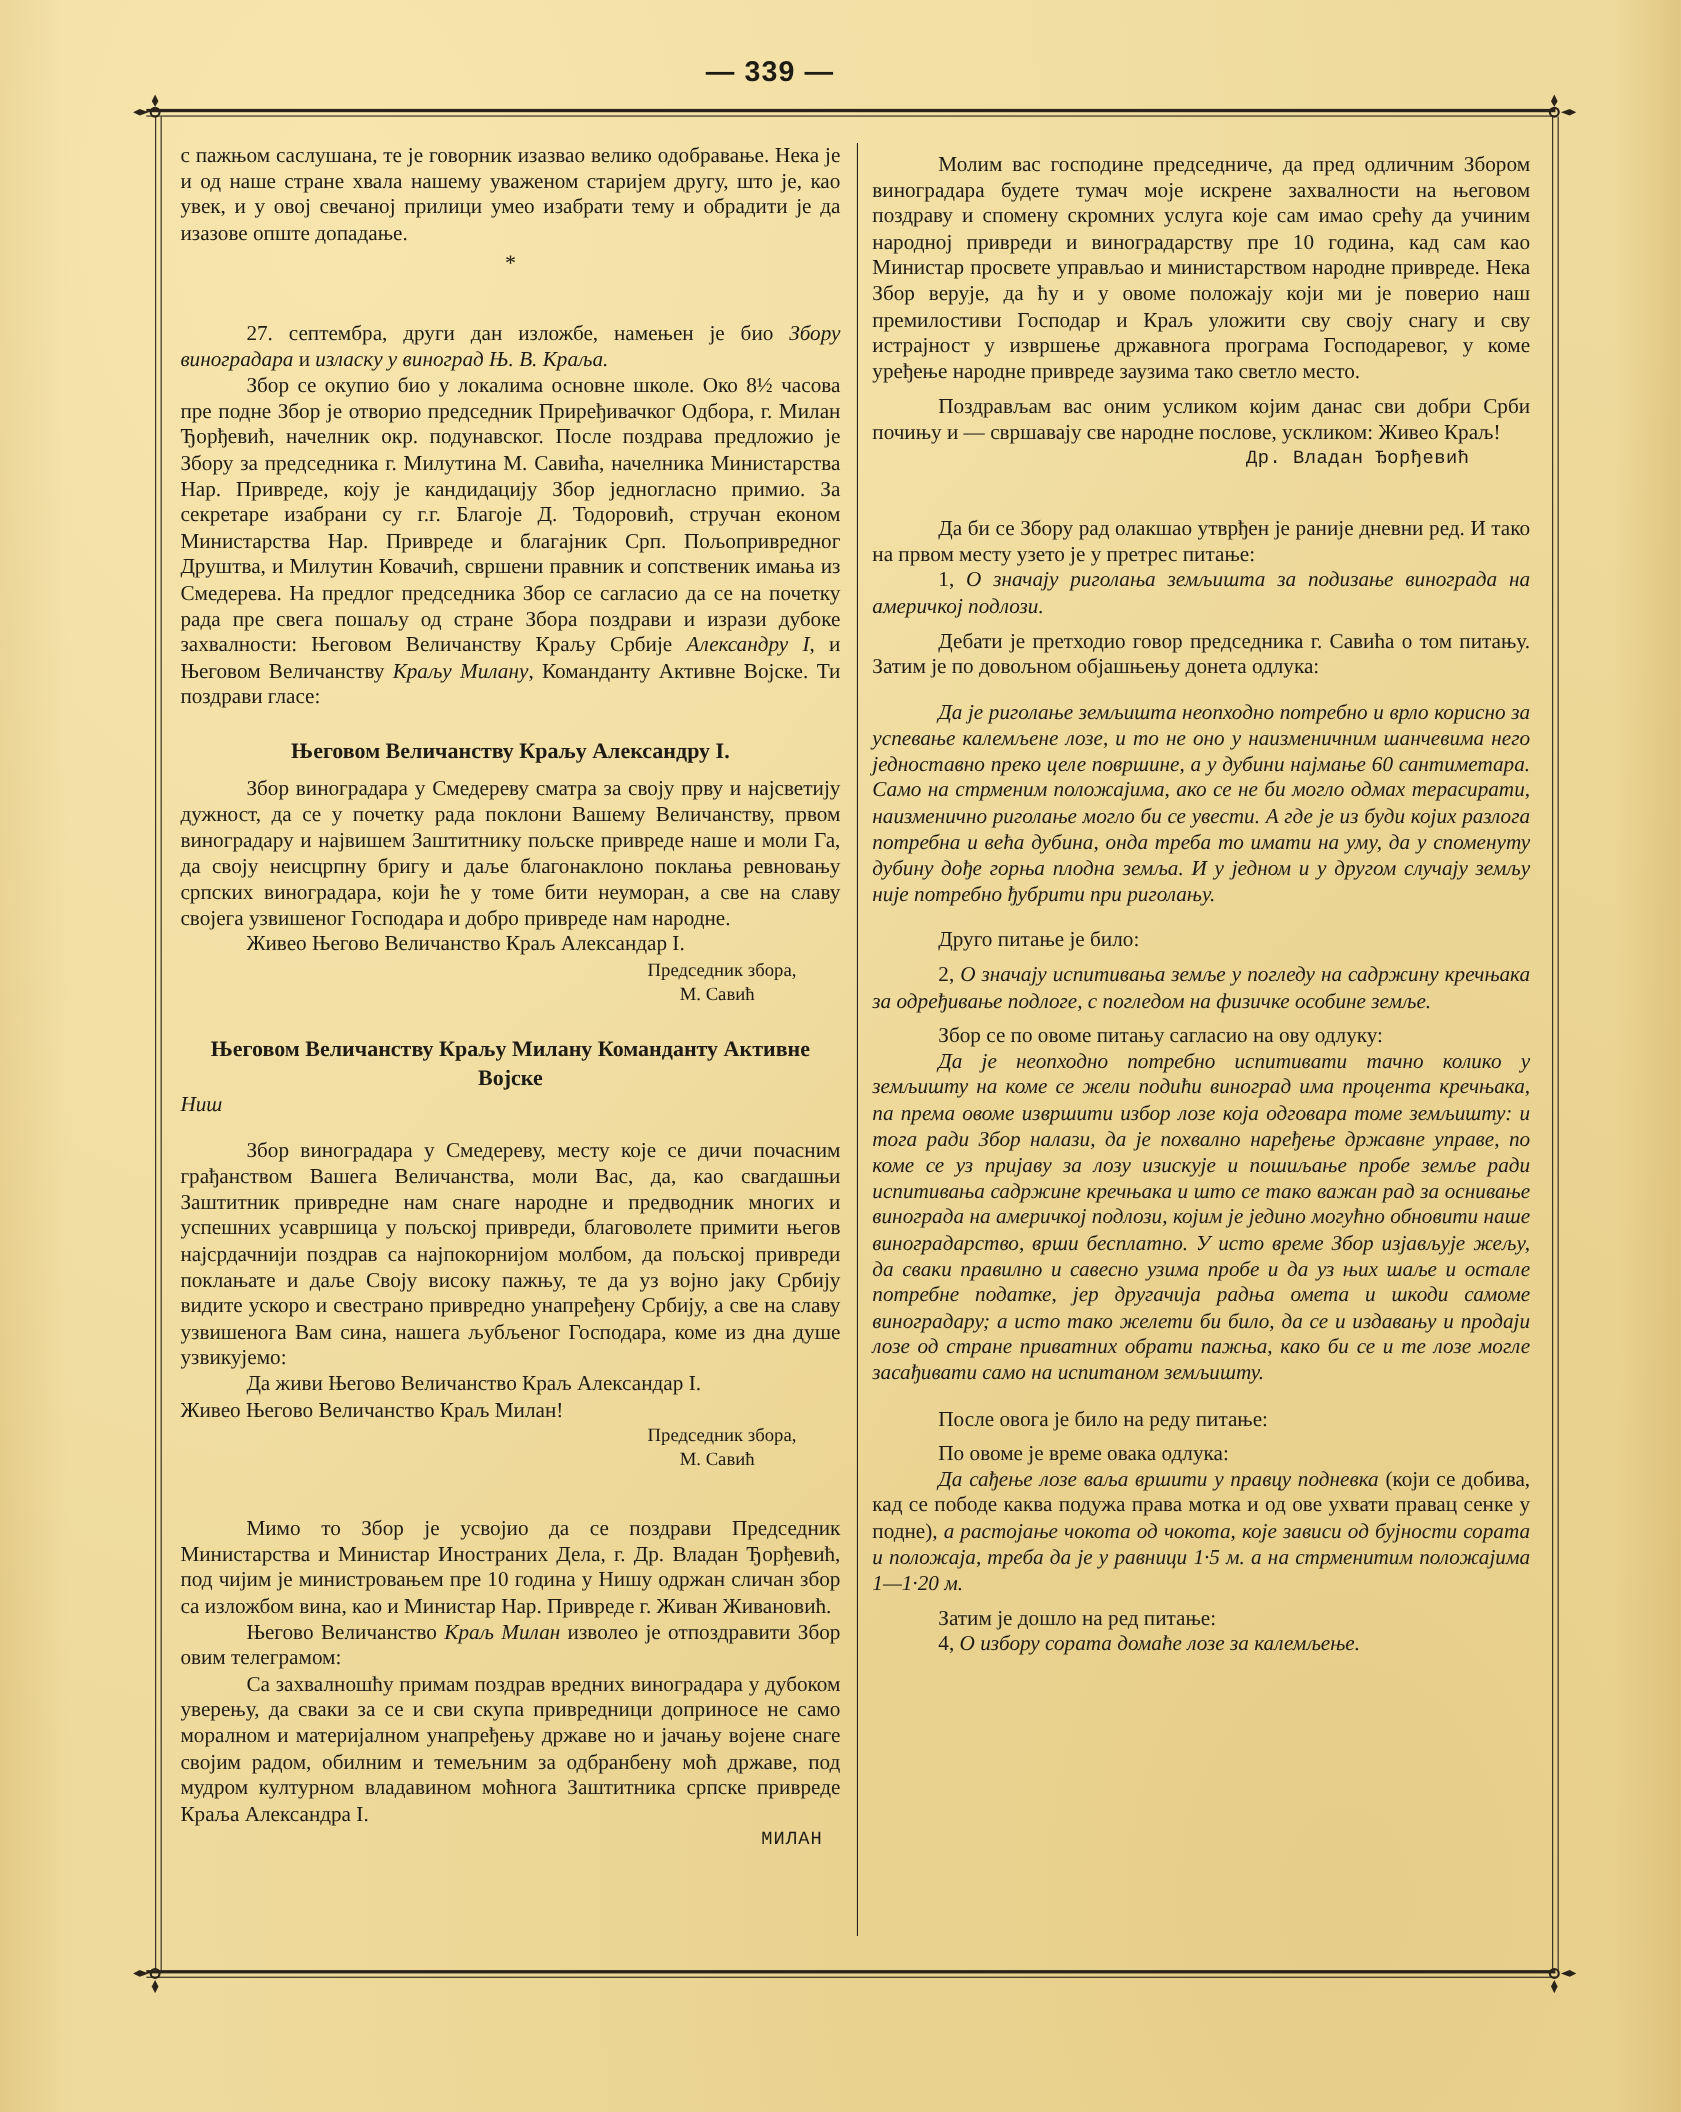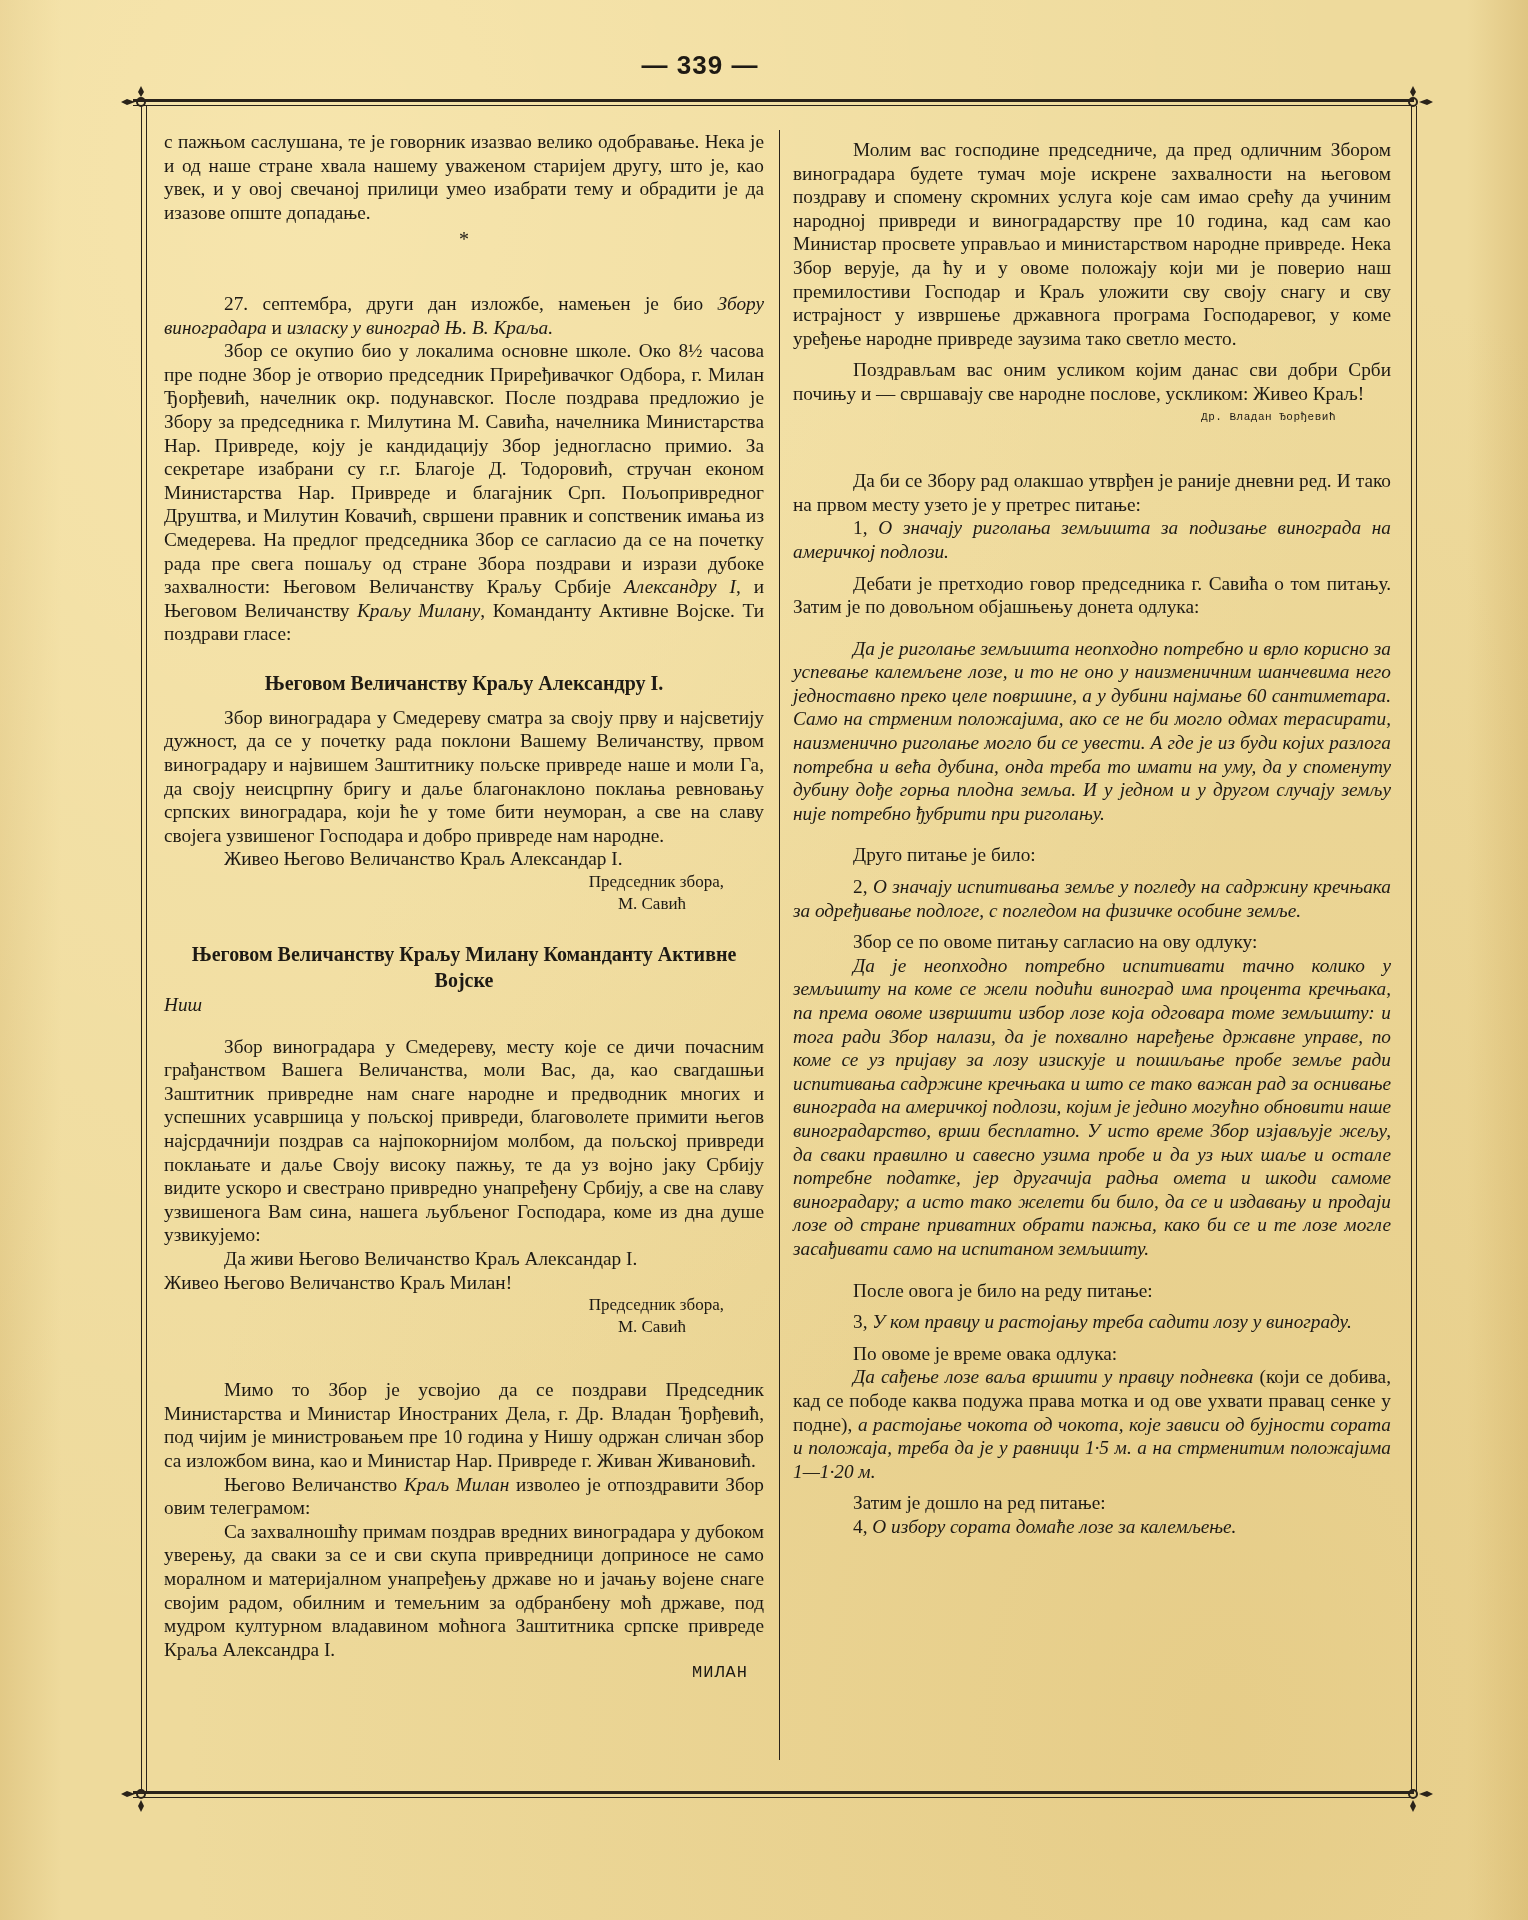--- a/index.html
+++ b/index.html
@@ -66,21 +66,21 @@
     font-size: 20px; line-height: 26px; margin-top: 24px; margin-bottom: 10px;
   }
   .sign {
     text-align: right; line-height: 22px; font-size: 17px;
   }
   .sign .line { display: block; }
   .sign-l1 { padding-right: 40px; }
   .sign-l2 { padding-right: 78px; }
   .place { text-align: left; padding-right: 52px; font-style: italic; }
   .sig-milan { text-align: right; padding-right: 16px; font-family: "Liberation Mono", "DejaVu Sans Mono", monospace; font-size: 17px; letter-spacing: 1px; margin-top: 0; }
-  .sig-vladan { text-align: right; padding-right: 55px; font-family: "Liberation Mono", "DejaVu Sans Mono", monospace; font-size: 11px; letter-spacing: 0.5px; }
+  .sig-vladan { text-align: right; padding-right: 55px; font-family: "Liberation Mono", "DejaVu Sans Mono", monospace; font-size: 17px; letter-spacing: 0.5px; }
 </style>
 </head>
 <body>
 
 <div class="page-number">— 339 —</div>
 
 <div class="rule-h rule-top"></div>
 <div class="rule-h rule-bottom"></div>
 <div class="rule-v rule-left"></div>
 <div class="rule-v rule-right"></div>
@@ -150,19 +150,18 @@
   <p class="indent"><span>1, </span><span class="it">О значају риголања земљишта за подизање винограда на америчкој подлози.</span></p>
   <p class="indent gap-s">Дебати је претходио говор председника г. Савића о том питању. Затим је по довољном објашњењу донета одлука:</p>
   <p class="indent it gap-m">Да је риголање земљишта неопходно потребно и врло корисно за успевање калемљене лозе, и то не оно у наизменичним шанчевима него једноставно преко целе површине, а у дубини најмање 60 сантиметара. Само на стрменим положајима, ако се не би могло одмах терасирати, наизменично риголање могло би се увести. А где је из буди којих разлога потребна и већа дубина, онда треба то имати на уму, да у споменуту дубину дође горња плодна земља. И у једном и у другом случају земљу није потребно ђубрити при риголању.</p>
 
   <p class="indent gap-m">Друго питање је било:</p>
   <p class="indent gap-s"><span>2, </span><span class="it">О значају испитивања земље у погледу на садржину кречњака за одређивање подлоге, с погледом на физичке особине земље.</span></p>
   <p class="indent gap-s">Збор се по овоме питању сагласио на ову одлуку:</p>
   <p class="indent it">Да је неопходно потребно испитивати тачно колико у земљишту на коме се жели подићи виноград има процента кречњака, па према овоме извршити избор лозе која одговара томе земљишту: и тога ради Збор налази, да је похвално наређење државне управе, по коме се уз пријаву за лозу изискује и пошиљање пробе земље ради испитивања садржине кречњака и што се тако важан рад за оснивање винограда на америчкој подлози, којим је једино могућно обновити наше виноградарство, врши бесплатно. У исто време Збор изјављује жељу, да сваки правилно и савесно узима пробе и да уз њих шаље и остале потребне податке, јер другачија радња омета и шкоди самоме виноградару; а исто тако желети би било, да се и издавању и продаји лозе од стране приватних обрати пажња, како би се и те лозе могле засађивати само на испитаном земљишту.</p>
 
   <p class="indent gap-m">После овога је било на реду питање:</p>
-  <p class="indent gap-s"><span>3, </span><span class="it">У ком правцу и растојању треба садити лозу у винограду.</span></p>
   <p class="indent gap-s">По овоме је време овака одлука:</p>
   <p class="indent"><span class="it">Да сађење лозе ваља вршити у правцу подневка</span><span> (који се добива, кад се пободе каква подужа права мотка и од ове ухвати правац сенке у подне), </span><span class="it">а растојање чокота од чокота, које зависи од бујности сората и положаја, треба да је у равници 1·5 м. а на стрменитим положајима 1—1·20 м.</span></p>
 
   <p class="indent gap-s">Затим је дошло на ред питање:</p>
   <p class="indent"><span>4, </span><span class="it">О избору сората домаће лозе за калемљење.</span></p>
 </div>
 
 </body></html>

